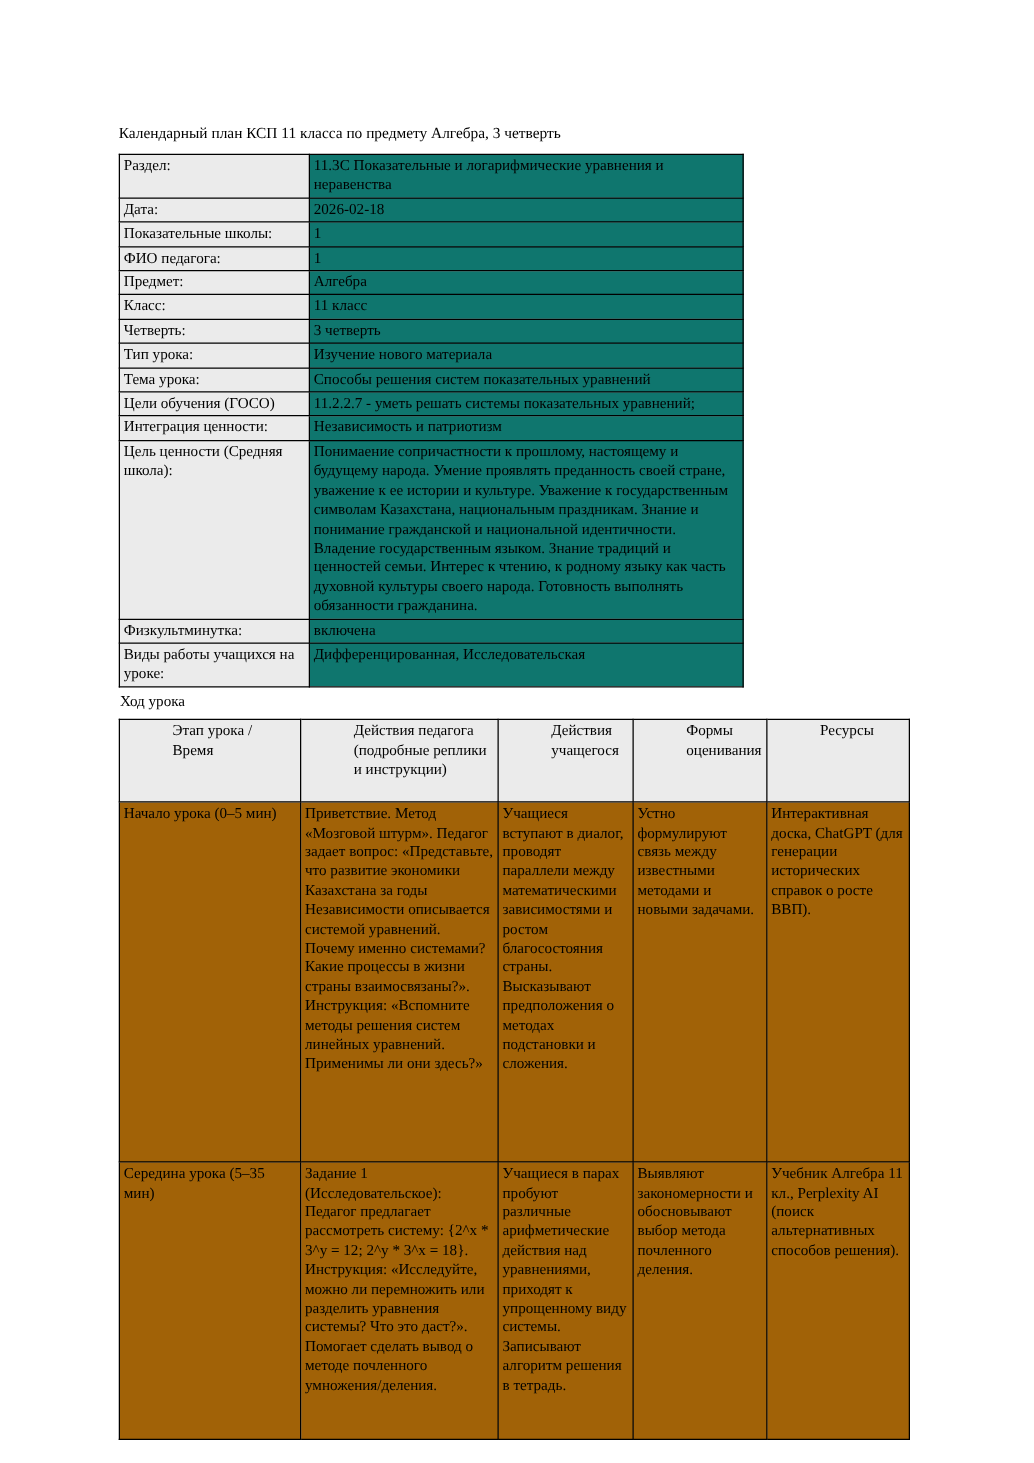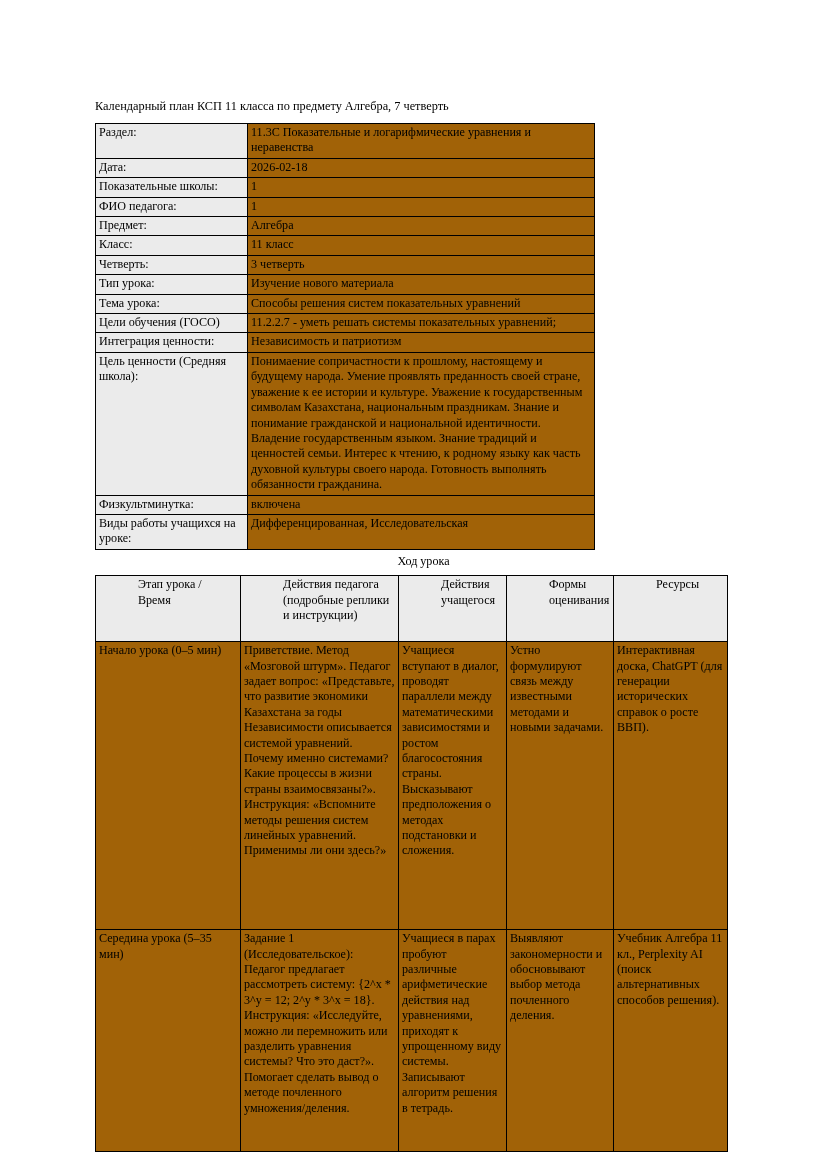--- a/index.html
+++ b/index.html
@@ -45,33 +45,32 @@
     text-align: left;
     word-wrap: break-word;
     overflow-wrap: break-word;
     hyphens: none;
   }
   table.meta td.label {
     background: #ebebeb;
     width: 145px;
   }
   table.meta td.value {
-    background: #a16207;
+    background: #0f766e;
   }
   td.tall-label, td.tall-value {
     height: 118px;
   }
   td.work-label, td.work-value {
     height: 30px;
   }
   .section-label {
     font-size: 12.1px;
     line-height: 15.4px;
-    margin: 4px 0 6px 17px;
-    text-align: center;
+    margin: 4px 0 6px 1px;
   }
   table.flow th {
     background: #ebebeb;
     height: 62px;
     padding-left: 42px;
   }
   table.flow td {
     background: #a16207;
   }
   .col-stage  { width: 145px; }
@@ -80,21 +79,21 @@
   .col-assess { width: 107px; }
   .col-res    { width: 114px; }
   tr.row-begin td  { height: 284px; }
   tr.row-middle td { height: 218px; }
 </style>
 </head>
 <body>
 
 <div class="page">
 
-  <div class="doc-title">Календарный план КСП 11 класса по предмету Алгебра, 7 четверть</div>
+  <div class="doc-title">Календарный план КСП 11 класса по предмету Алгебра, 3 четверть</div>
 
   <table class="meta">
     <tbody>
       <tr>
         <td class="label">Раздел:</td>
         <td class="value">11.3C Показательные и логарифмические уравнения и неравенства</td>
       </tr>
       <tr>
         <td class="label">Дата:</td>
         <td class="value">2026-02-18</td>

